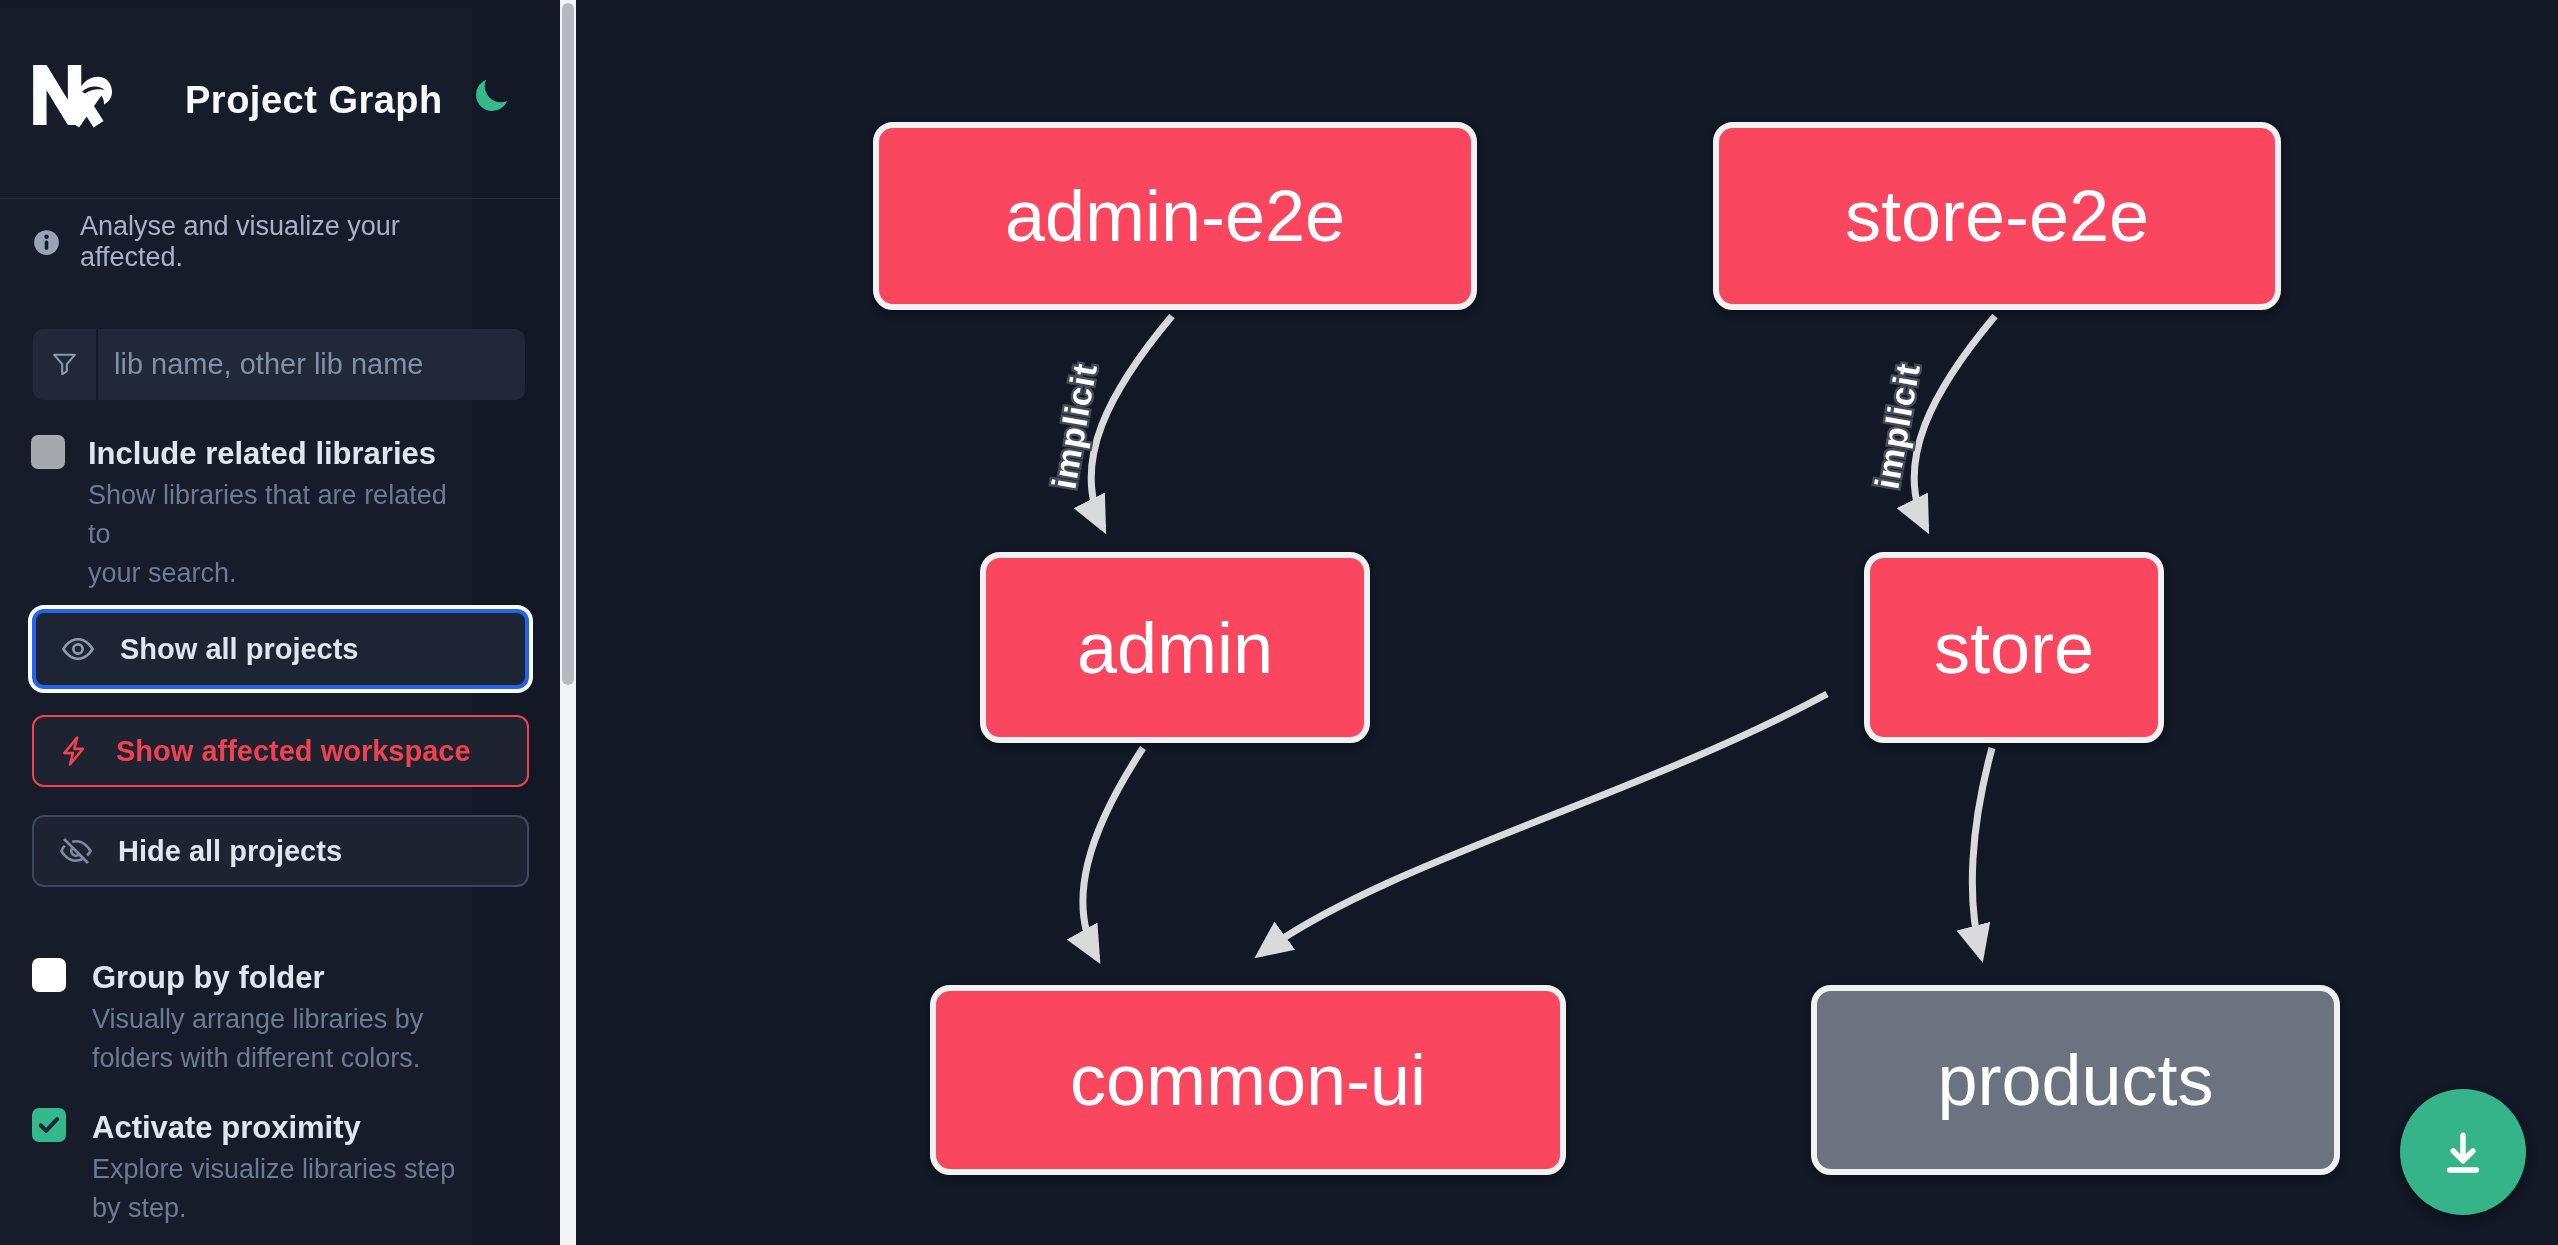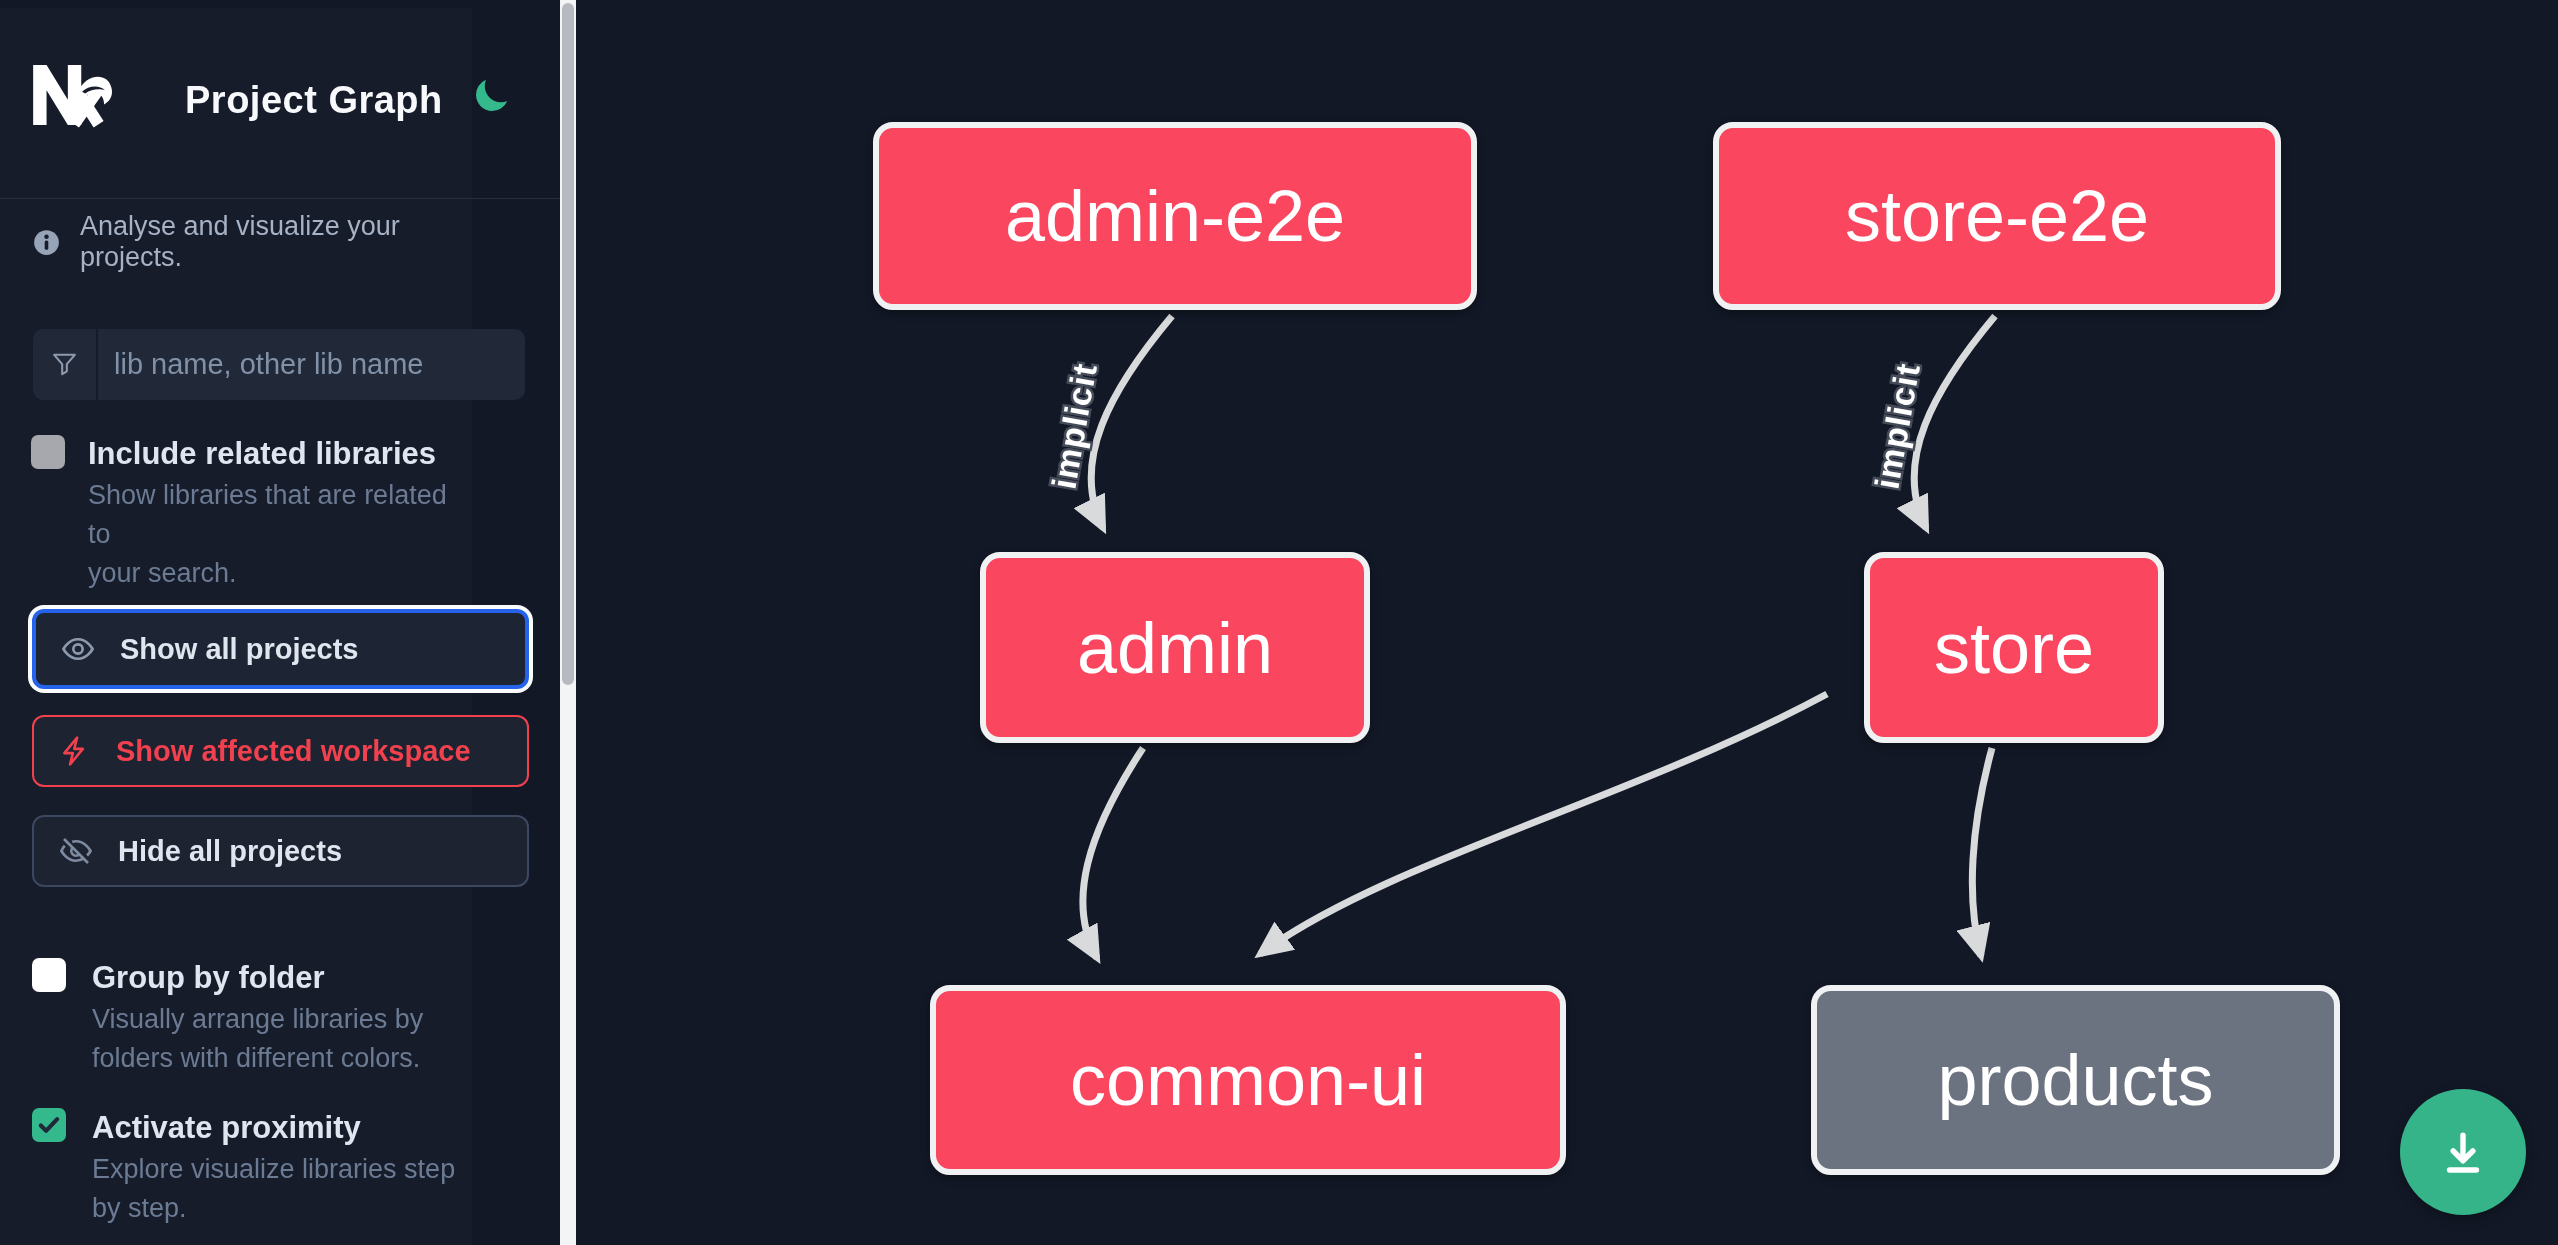--- a/index.html
+++ b/index.html
@@ -74,21 +74,21 @@
       </svg>
     </button>
   </div>
 
   <div class="tagline-row">
     <svg class="info-icon" viewBox="0 0 24 24">
       <circle cx="12" cy="12" r="11" fill="#97a3b6"></circle>
       <circle cx="12" cy="6.8" r="2" fill="#161c2a"></circle>
       <rect x="10.4" y="10.2" width="3.2" height="8.2" rx="1.4" fill="#161c2a"></rect>
     </svg>
-    <span class="tagline">Analyse and visualize your projects.</span>
+    <span class="tagline">Analyse and visualize your affected.</span>
   </div>
 
   <div class="search-box">
     <div class="search-iconbox">
       <svg viewBox="0 0 24 24" width="31" height="31" fill="none" stroke="#8d9aae" stroke-width="1.6" stroke-linejoin="round">
         <path d="M4 4.5h16l-6.2 7.2v5.6l-3.6 2.2v-7.8L4 4.5z"></path>
       </svg>
     </div>
     <input class="search-input" type="text" placeholder="lib name, other lib name" style="">
   </div>

